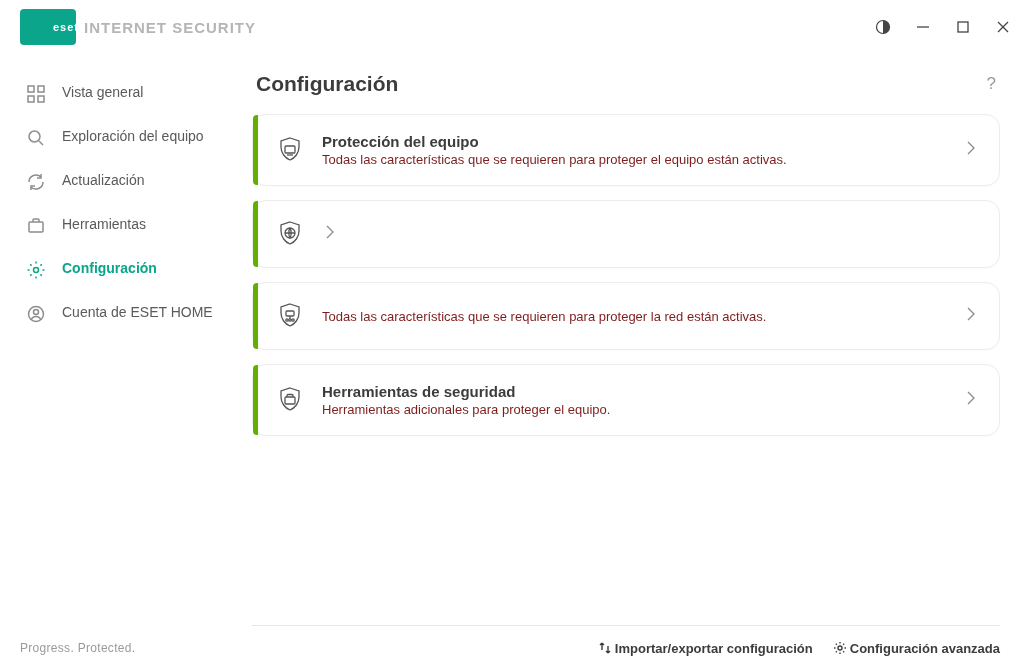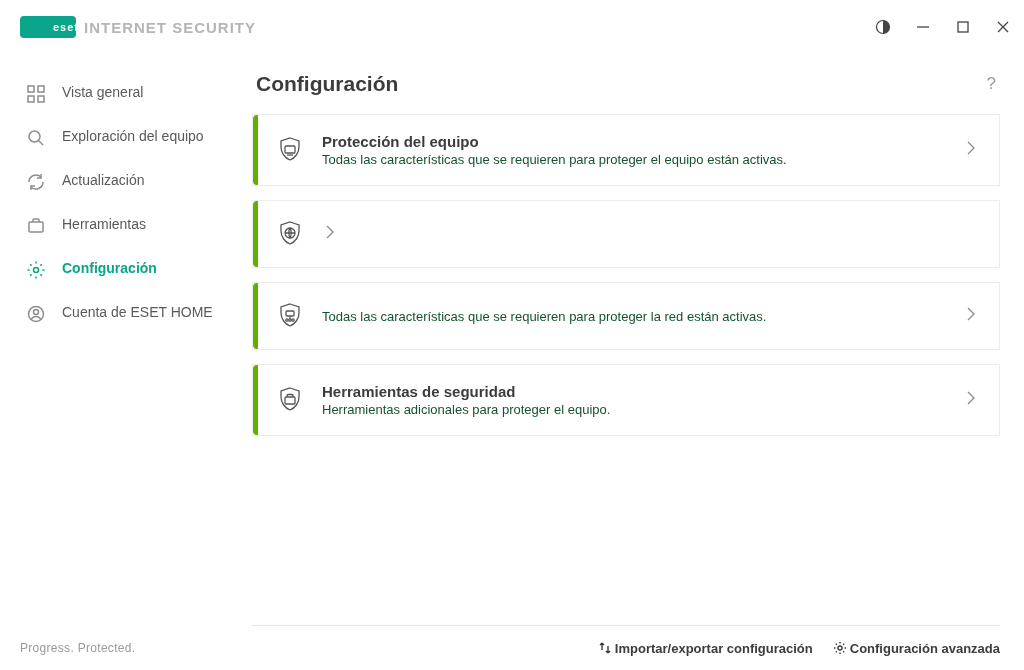--- a/index.html
+++ b/index.html
@@ -1,39 +1,39 @@
 <!DOCTYPE html>
 <html><head>
 <meta charset="utf-8">
 <style>
 * { margin: 0; padding: 0; box-sizing: border-box; font-family: "Segoe UI", Arial, sans-serif; }
 body { width: 1024px; height: 670px; background: #ffffff; overflow: hidden; display: flex; flex-direction: column; }
 .titlebar { height: 54px; display: flex; align-items: center; padding: 0 12px 0 20px; }
 .logo-wrap { display: flex; align-items: center; gap: 8px; }
-.logo-badge { width: 56px; height: 22px; background: #0aa58a; border-radius: 4px; display: flex; align-items: center; justify-content: center; color: #fff; font-size: 11px; font-weight: 700; letter-spacing: 1px; padding-left: 36px; }
+.logo-badge { width: 56px; height: 36px; background: #0aa58a; border-radius: 4px; display: flex; align-items: center; justify-content: center; color: #fff; font-size: 11px; font-weight: 700; letter-spacing: 1px; padding-left: 36px; }
 .logo-text { color: #b5b5b5; font-size: 15px; font-weight: 700; letter-spacing: 1px; }
 .window-controls { margin-left: auto; display: flex; align-items: center; gap: 22px; color: #444; }
 .win-btn { width: 18px; height: 18px; display: flex; align-items: center; justify-content: center; cursor: pointer; }
 .body { flex: 1; display: flex; min-height: 0; }
 .sidebar { width: 252px; padding: 18px 0 0 0; display: flex; flex-direction: column; }
 .nav-item { display: flex; align-items: flex-start; gap: 16px; padding: 12px 0 12px 26px; color: #5a5a5a; font-size: 14px; cursor: pointer; }
 .nav-item.active { color: #0aa58a; font-weight: 600; }
 .nav-icon { width: 20px; height: 20px; display: flex; align-items: center; justify-content: center; color: #8d8d8d; }
 .nav-item.active .nav-icon { color: #0aa58a; }
 .main { flex: 1; padding: 18px 24px 0 0; display: flex; flex-direction: column; min-height: 0; }
 .page-head { display: flex; align-items: center; padding: 0 4px 18px 4px; }
 .page-title { font-size: 21px; font-weight: 600; color: #3c3c3c; }
 .help { margin-left: auto; color: #9a9a9a; font-size: 17px; cursor: pointer; }
 .cards { display: flex; flex-direction: column; gap: 14px; }
-.card { background: #fff; border: 1px solid #ececec; border-radius: 0; display: flex; align-items: center; padding: 18px 20px 18px 0; position: relative; cursor: pointer; box-shadow: 0 1px 2px rgba(0,0,0,0.02); }
+.card { background: #fff; border: 1px solid #ececec; border-radius: 14px; display: flex; align-items: center; padding: 18px 20px 18px 0; position: relative; cursor: pointer; box-shadow: 0 1px 2px rgba(0,0,0,0.02); }
 .card::before { content: ""; position: absolute; left: 0; top: 0; bottom: 0; width: 5px; background: #61b000; border-radius: 4px 0 0 4px; }
 .card-icon { width: 64px; display: flex; align-items: center; justify-content: center; color: #555; margin-left: 5px; }
 .card-text { flex: 1; }
 .card-title { font-size: 15px; font-weight: 600; color: #3c3c3c; margin-bottom: 2px; }
-.card-sub { font-size: 13px; color: #14532d; }
+.card-sub { font-size: 13px; color: #7f1d1d; }
 .card-arrow { color: #8a8a8a; }
 .main-spacer { flex: 1; }
 .hr { height: 1px; background: #e6e6e6; margin-right: 0; }
 .footer { height: 44px; display: flex; align-items: center; padding: 0 24px 0 20px; }
 .tagline { color: #9a9a9a; font-size: 12px; letter-spacing: 0.3px; }
 .footer-actions { margin-left: auto; display: flex; align-items: center; gap: 20px; }
 .footer-link { display: flex; align-items: center; gap: 3px; color: #3c3c3c; font-size: 13px; font-weight: 600; cursor: pointer; }
 .footer-link svg { color: #3c3c3c; }
 </style>
 </head>

